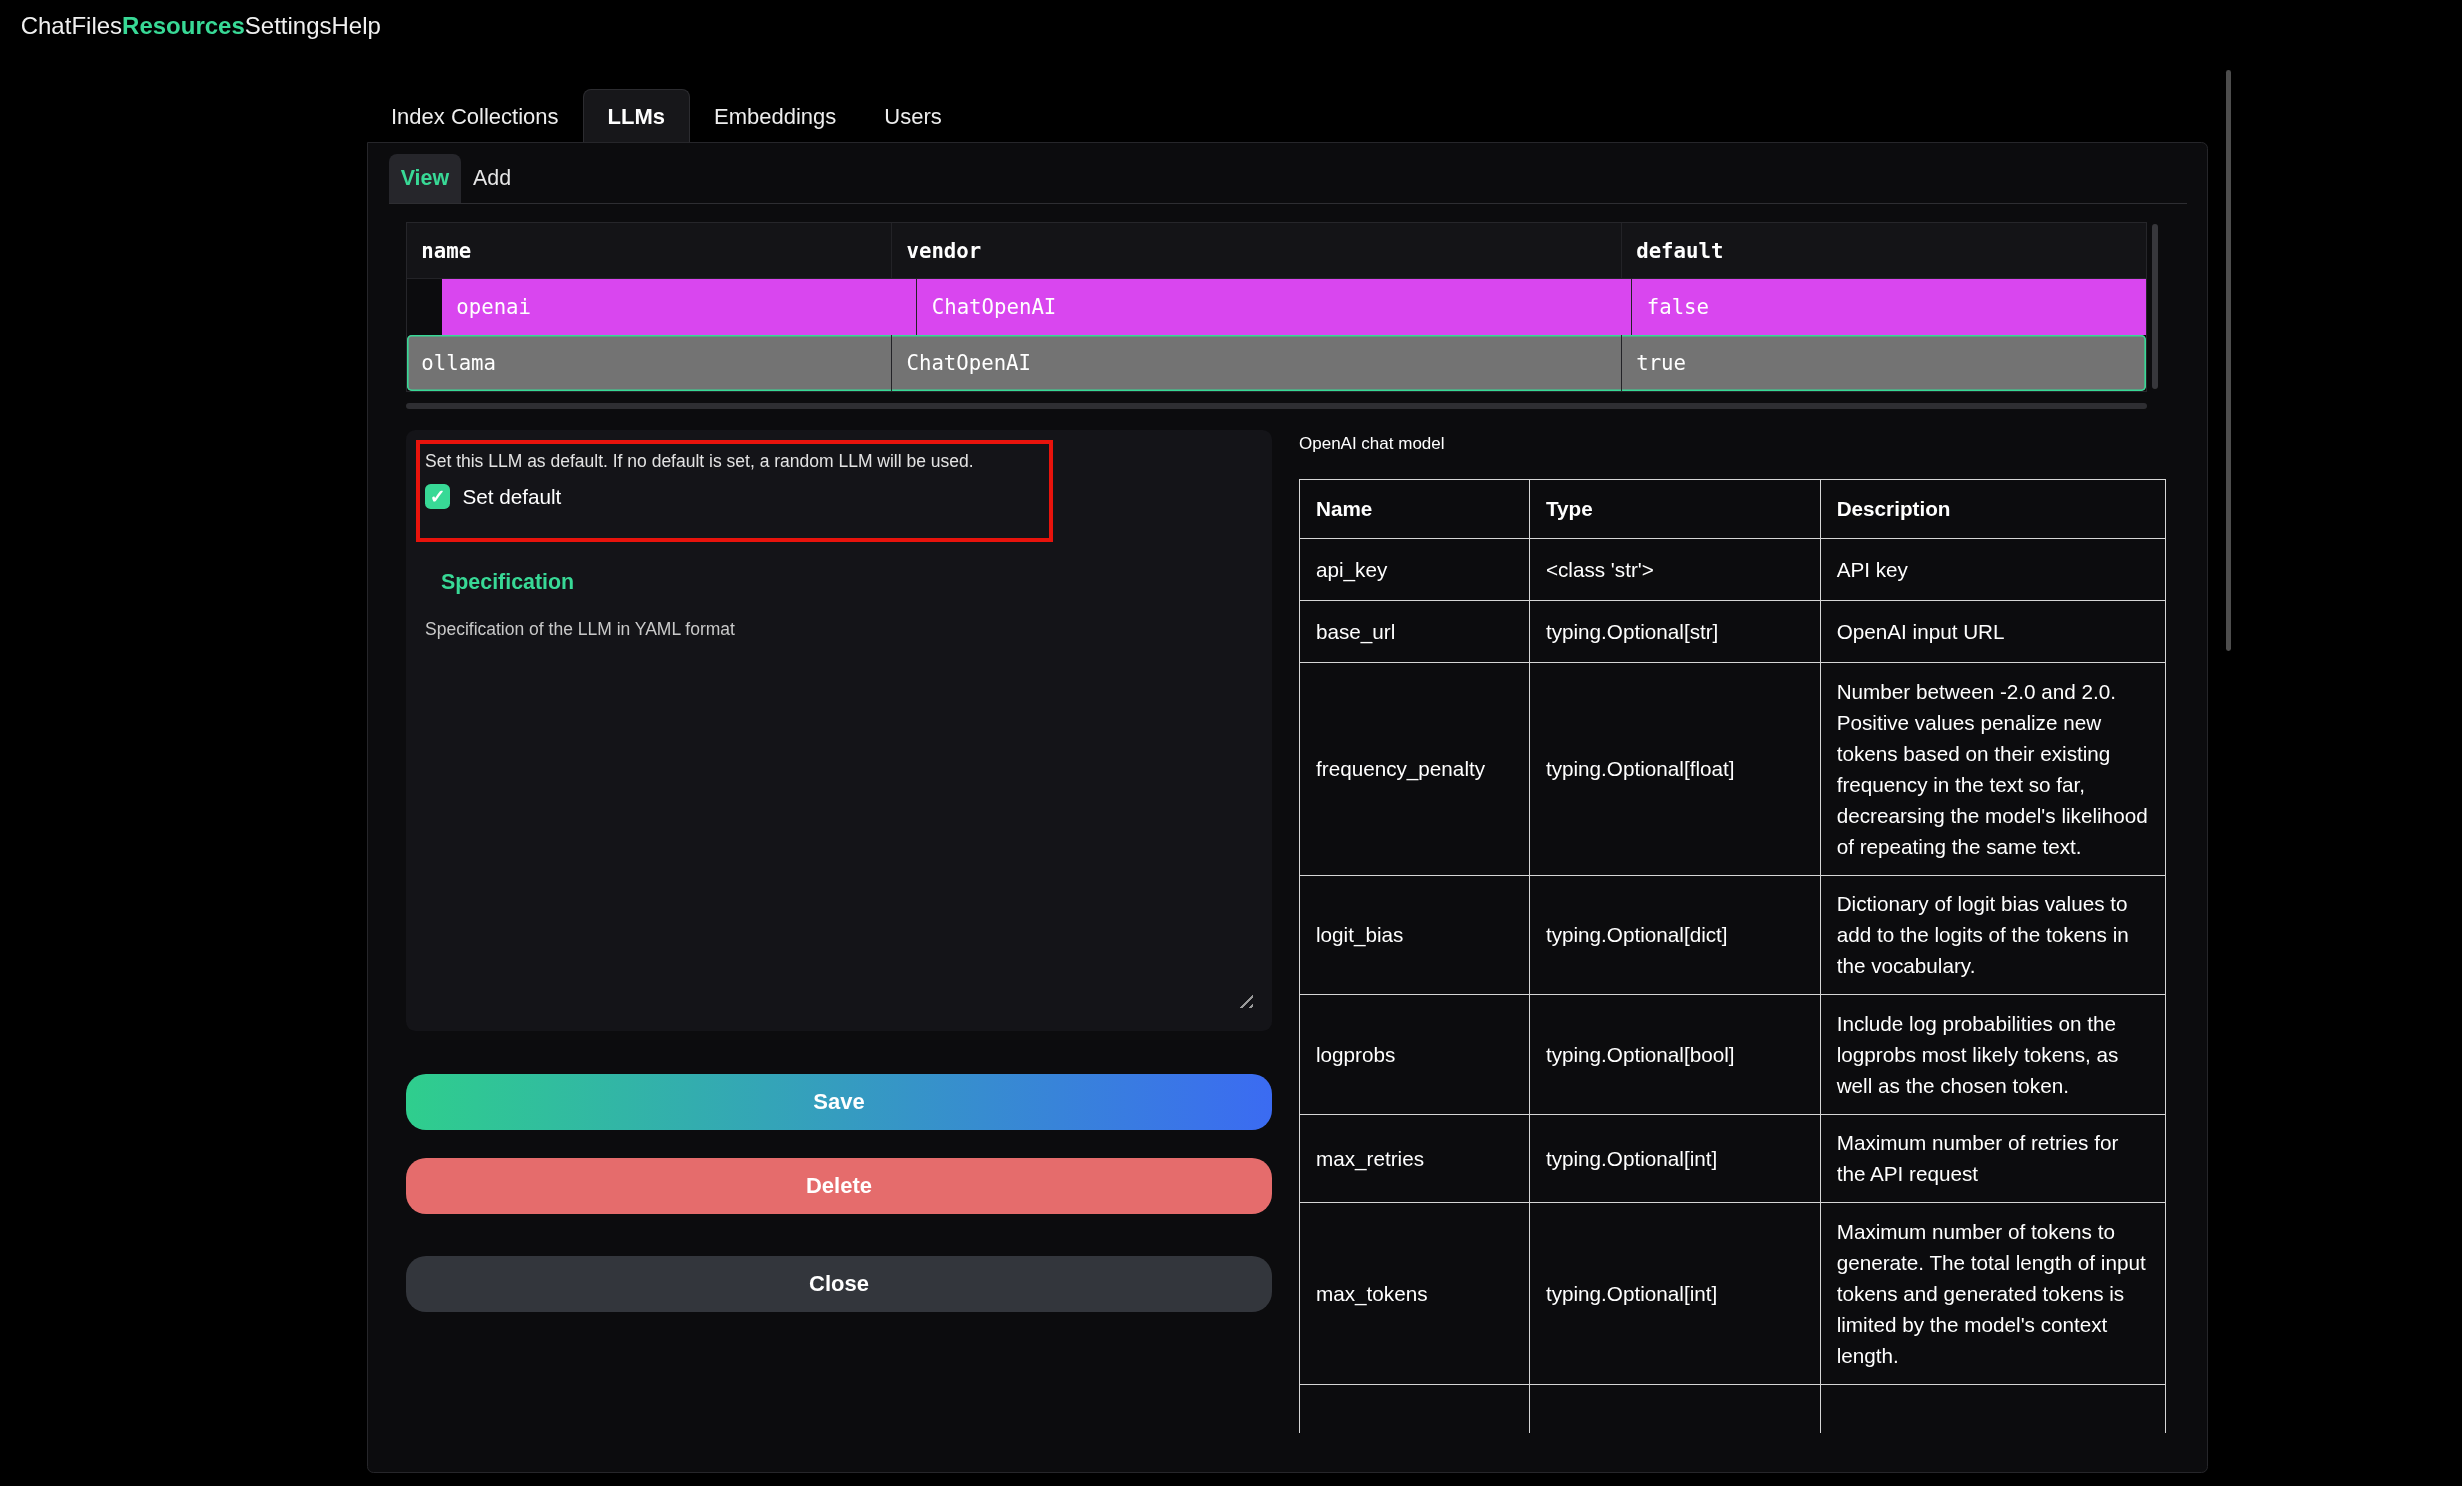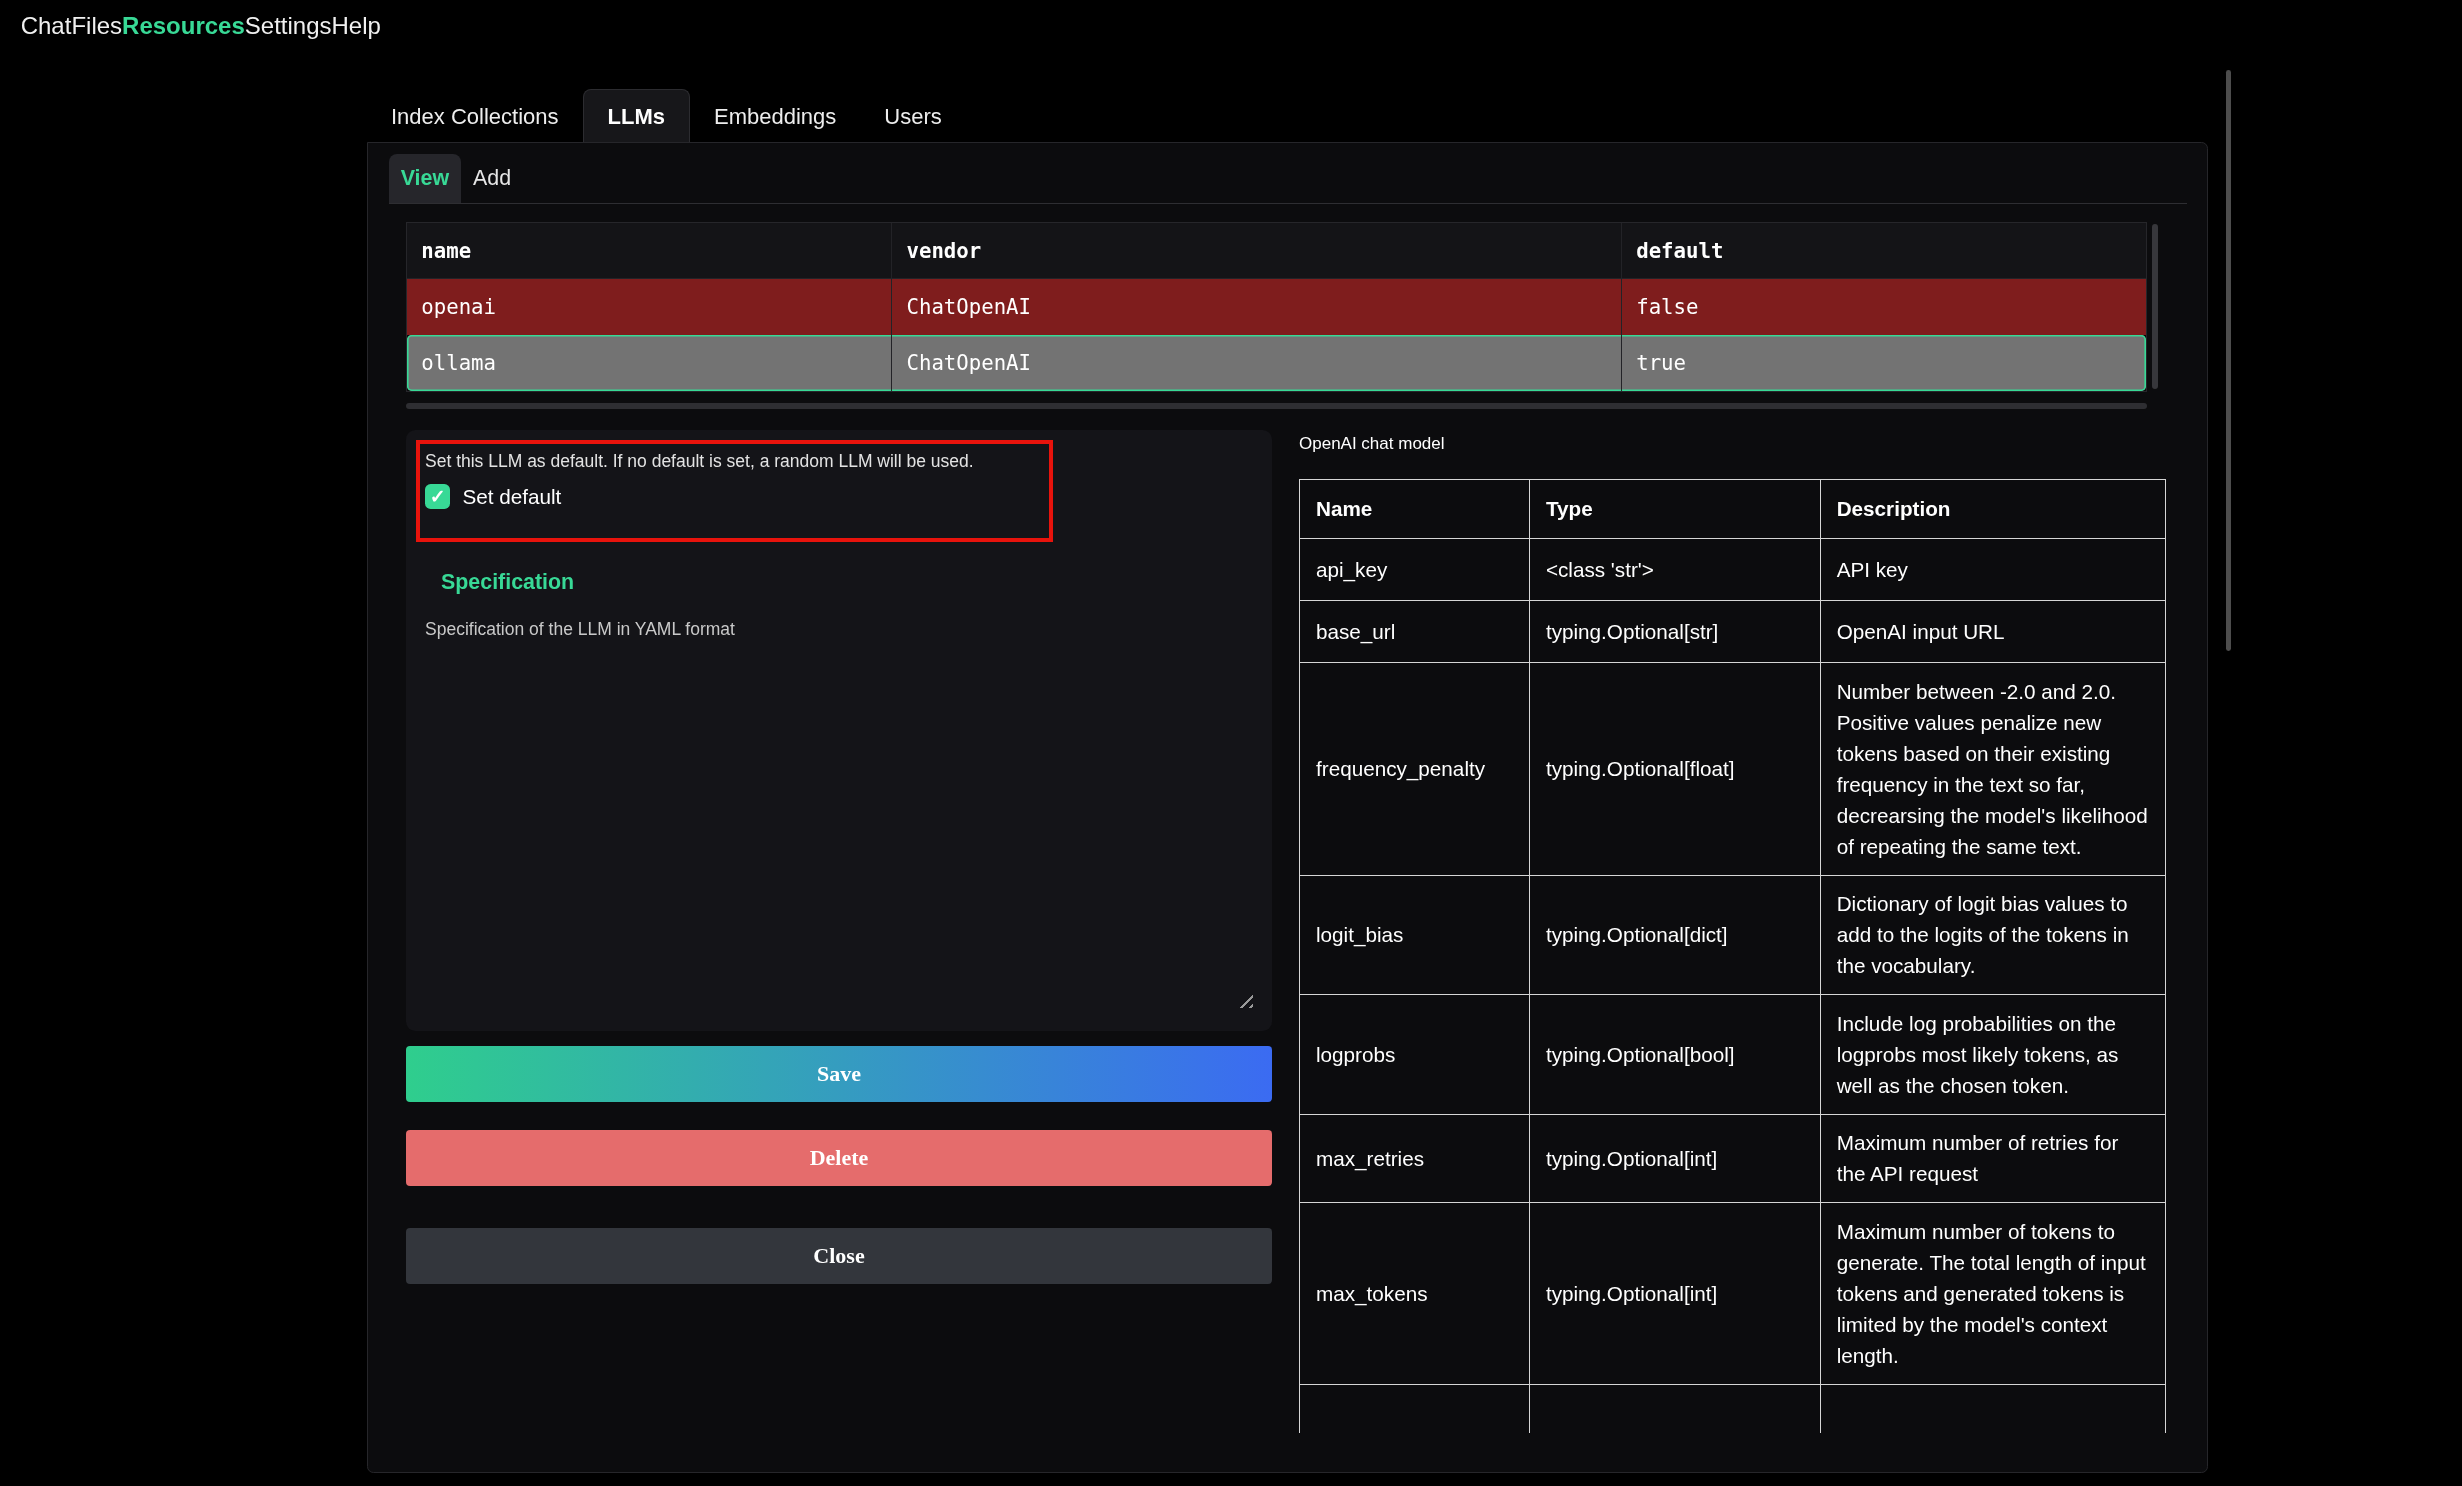--- a/index.html
+++ b/index.html
@@ -64,21 +64,21 @@
   .llm-row { display: flex; height: 56px; align-items: stretch; }
   .llm-row .cell {
     display: flex; align-items: center; padding-left: 14.3px;
     border-left: 0.8px solid #232327; overflow: hidden; white-space: nowrap;
   }
   .llm-row .cell:first-child { border-left: none; }
   .c-name    { width: 485px; }
   .c-vendor  { width: 731px; }
   .c-default { width: 526px; }
   .llm-header { background: #141417; font-weight: bold; border-bottom: 0.8px solid #232327; }
-  .llm-row.r-even { background: #7f1d1d; }
+  .llm-row.r-even { background: #d946ef; margin-left: 35px; }
   .llm-row.r-odd  { background: #737373; }
   .llm-row.selected {
     box-shadow: inset 0 0 0 1.6px var(--accent, #38d996);
     border-radius: 4.8px;
   }
 
   .h-scrollbar {
     position: absolute; left: 38px; top: 260px; width: 1741px; height: 5.6px;
     background: #2e2e32; border-radius: 3.2px;
   }
@@ -126,23 +126,23 @@
   .resize-handle {
     position: absolute; left: 828px; top: 559px; width: 19px; height: 19px;
     background: repeating-linear-gradient(135deg, transparent 0 4.8px, #9a9a9a 4.8px 6.4px);
     clip-path: polygon(100% 0, 100% 100%, 0 100%);
     pointer-events: none;
   }
 
   
   .btn {
     position: absolute; left: 38px; width: 866px; height: 56px;
-    border: none; border-radius: 4px; color: #fff;
-    font-family: Liberation Serif, serif;
-    font-size: 22px; font-weight: 600; cursor: pointer;
+    border: none; border-radius: 20px; color: #fff;
+    font-family: Liberation Sans, sans-serif;
+    font-size: 22px; font-weight: 600; cursor: pointer; margin-top: 28px;
   }
   .btn-save   { top: 903px; background: linear-gradient(90deg, var(--save_a, #2fce8d), var(--save_b, #3b6bf2)); }
   .btn-delete { top: 987px; background: var(--delete, #e56c6c); }
   .btn-close  { top: 1085px; background: #33363c; }
 
   
   .model-title {
     position: absolute; left: 931px; top: 291px;
     font-size: 17px; color: #fff;
   }

